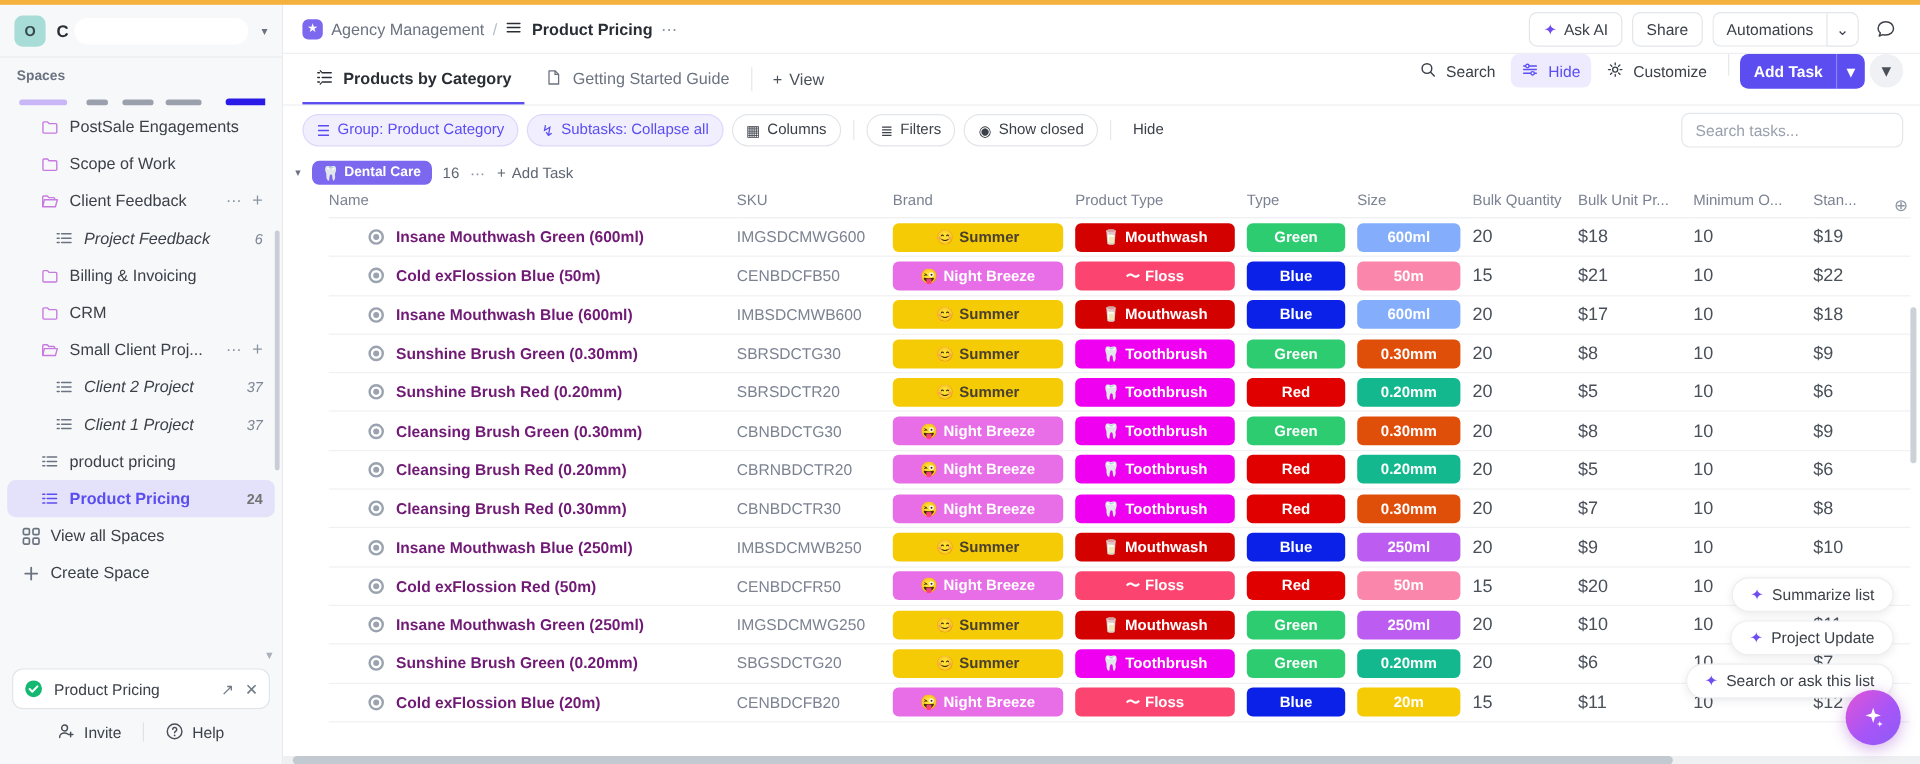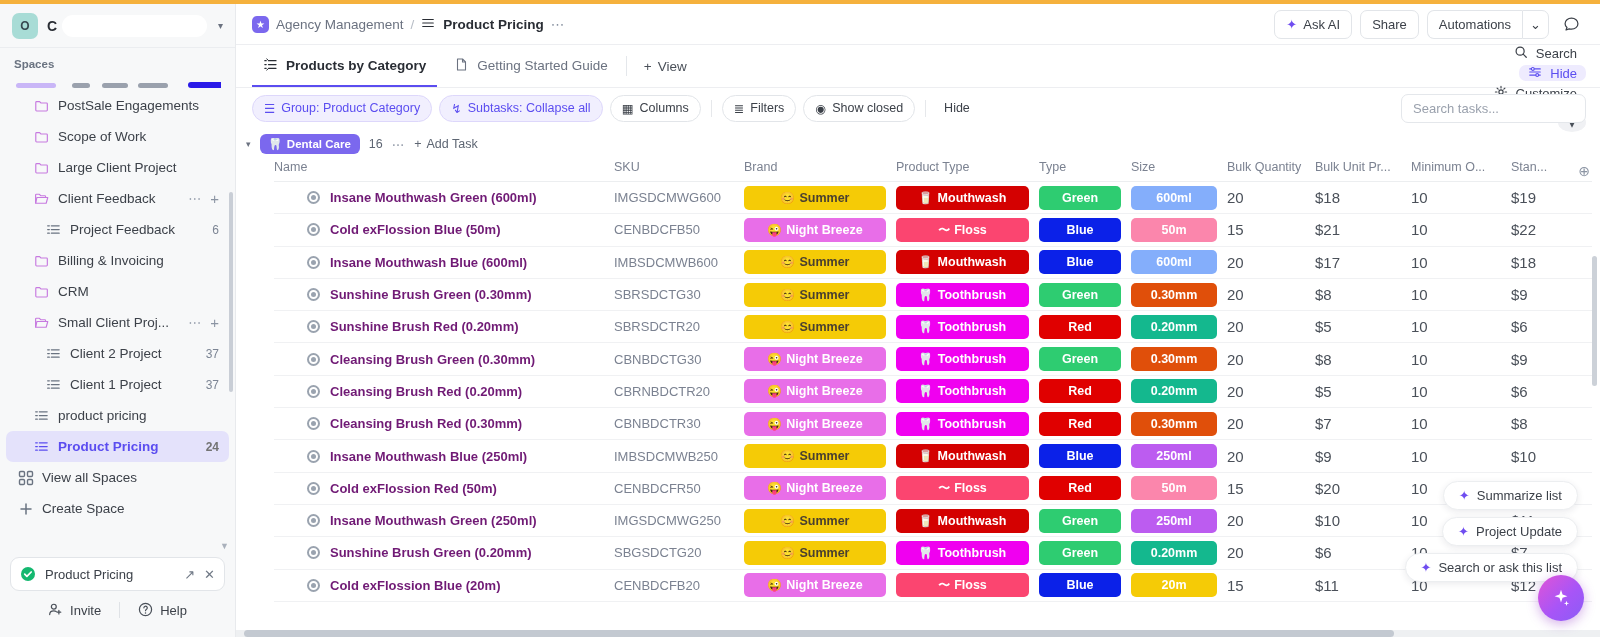--- a/index.html
+++ b/index.html
@@ -58,21 +58,21 @@
   .clipped-row i {
     position: absolute; bottom: 0; height: 5px; border-radius: 3px; display: block;
   }
   .nav-item {
     display: flex; align-items: center; height: 31px;
     padding: 0 10px 0 12px; margin: 0 6px; border-radius: 7px;
     font-size: 13.5px; color: #3c4149; cursor: pointer; gap: 8px;
     white-space: nowrap;
   }
   .nav-item.indent1 { padding-left: 28px; }
-  .nav-item.indent2 { padding-left: 40px; }
+  .nav-item.indent2 { padding-left: 40px; font-style: italic; }
   .nav-item.selected { background: #e4e2fb; color: #5b4df0; font-weight: 600; }
   .nav-item.selected .nav-label { color: #5b4df0; }
   .nav-label { flex: 1; overflow: hidden; text-overflow: ellipsis; }
   .nav-count { font-size: 12px; color: #7c8594; font-weight: 400; }
   .nav-item.selected .nav-count { color: #737373; font-weight: 700; }
   .nav-dots { color: #8b94a3; font-size: 13px; letter-spacing: 1px; }
   .nav-plus { color: #8b94a3; font-size: 15px; line-height: 1; }
   .ic { width: 16px; height: 16px; flex: 0 0 16px; display: inline-block; }
 
   .sb-scrollbar {
@@ -135,21 +135,21 @@
   }
   .tabs { display: flex; align-items: stretch; gap: 6px; }
   .tab {
     display: flex; align-items: center; gap: 7px; padding: 0 11px;
     font-size: 13.5px; color: #6b7280; cursor: pointer;
     border-bottom: 2px solid transparent; position: relative; white-space: nowrap;
   }
   .tab.active { color: #292d34; font-weight: 600; border-bottom-color: #5b4df0; }
   .tab-divider { width: 1px; background: #e4e7eb; margin: 11px 7px; }
   .addview { display: flex; align-items: center; gap: 6px; padding: 0 10px; font-size: 13.5px; color: #4a5059; cursor: pointer; }
-  .viewbar-right { margin-left: auto; display: flex; align-items: flex-end; gap: 4px; flex-direction: column; }
+  .viewbar-right { margin-left: auto; display: flex; align-items: flex-start; gap: 4px; }
   .vb-item {
     display: flex; align-items: center; gap: 6px; height: 28px; padding: 0 9px;
     border-radius: 7px; font-size: 13px; color: #3c4149; cursor: pointer;
   }
   .vb-item.hl { background: #eeebfe; color: #5b4df0; }
   .vb-divider { width: 1px; height: 18px; background: #e4e7eb; margin: 0 5px; }
   .addtask {
     display: flex; align-items: stretch; border-radius: 7px; overflow: hidden;
     background: #5b4df0; color: #fff; font-size: 13px; font-weight: 700; cursor: pointer;
   }
@@ -307,26 +307,20 @@
             <span class="ic"><svg viewBox="0 0 18 18" width="16" height="16">
                 <path d="M2 5c0-.6.5-1 1-1h3.3l1.4 1.6h6.3c.6 0 1 .5 1 1v7c0 .6-.4 1-1 1H3c-.5 0-1-.4-1-1z" fill="none" stroke="#c77ae0" stroke-width="1.3" stroke-linejoin="round"></path>
               </svg></span>
             <span class="nav-label">PostSale Engagements</span>
           </div>
           <div class="nav-item indent1">
             <span class="ic"><svg viewBox="0 0 18 18" width="16" height="16">
                 <path d="M2 5c0-.6.5-1 1-1h3.3l1.4 1.6h6.3c.6 0 1 .5 1 1v7c0 .6-.4 1-1 1H3c-.5 0-1-.4-1-1z" fill="none" stroke="#c77ae0" stroke-width="1.3" stroke-linejoin="round"></path>
               </svg></span>
             <span class="nav-label">Scope of Work</span>
-          </div>
-          <div class="nav-item indent1">
-            <span class="ic"><svg viewBox="0 0 18 18" width="16" height="16">
-                <path d="M2 5c0-.6.5-1 1-1h3.3l1.4 1.6h6.3c.6 0 1 .5 1 1v7c0 .6-.4 1-1 1H3c-.5 0-1-.4-1-1z" fill="none" stroke="#c77ae0" stroke-width="1.3" stroke-linejoin="round"></path>
-              </svg></span>
-            <span class="nav-label">Large Client Project</span>
           </div>
           <div class="nav-item indent1">
             <span class="ic"><svg viewBox="0 0 18 18" width="16" height="16">
                 <path d="M1.8 13.8V4.6c0-.5.4-.9.9-.9h3.4l1.4 1.6h4.6c.5 0 .9.4.9.9v1" fill="none" stroke="#c77ae0" stroke-width="1.3" stroke-linejoin="round"></path>
                 <path d="M3.3 7.3h12.2l-1.8 6.5H1.8z" fill="none" stroke="#c77ae0" stroke-width="1.3" stroke-linejoin="round"></path>
               </svg></span>
             <span class="nav-label">Client Feedback</span>
             <span class="nav-dots">⋯</span>
             <span class="nav-plus">+</span>
           </div>

